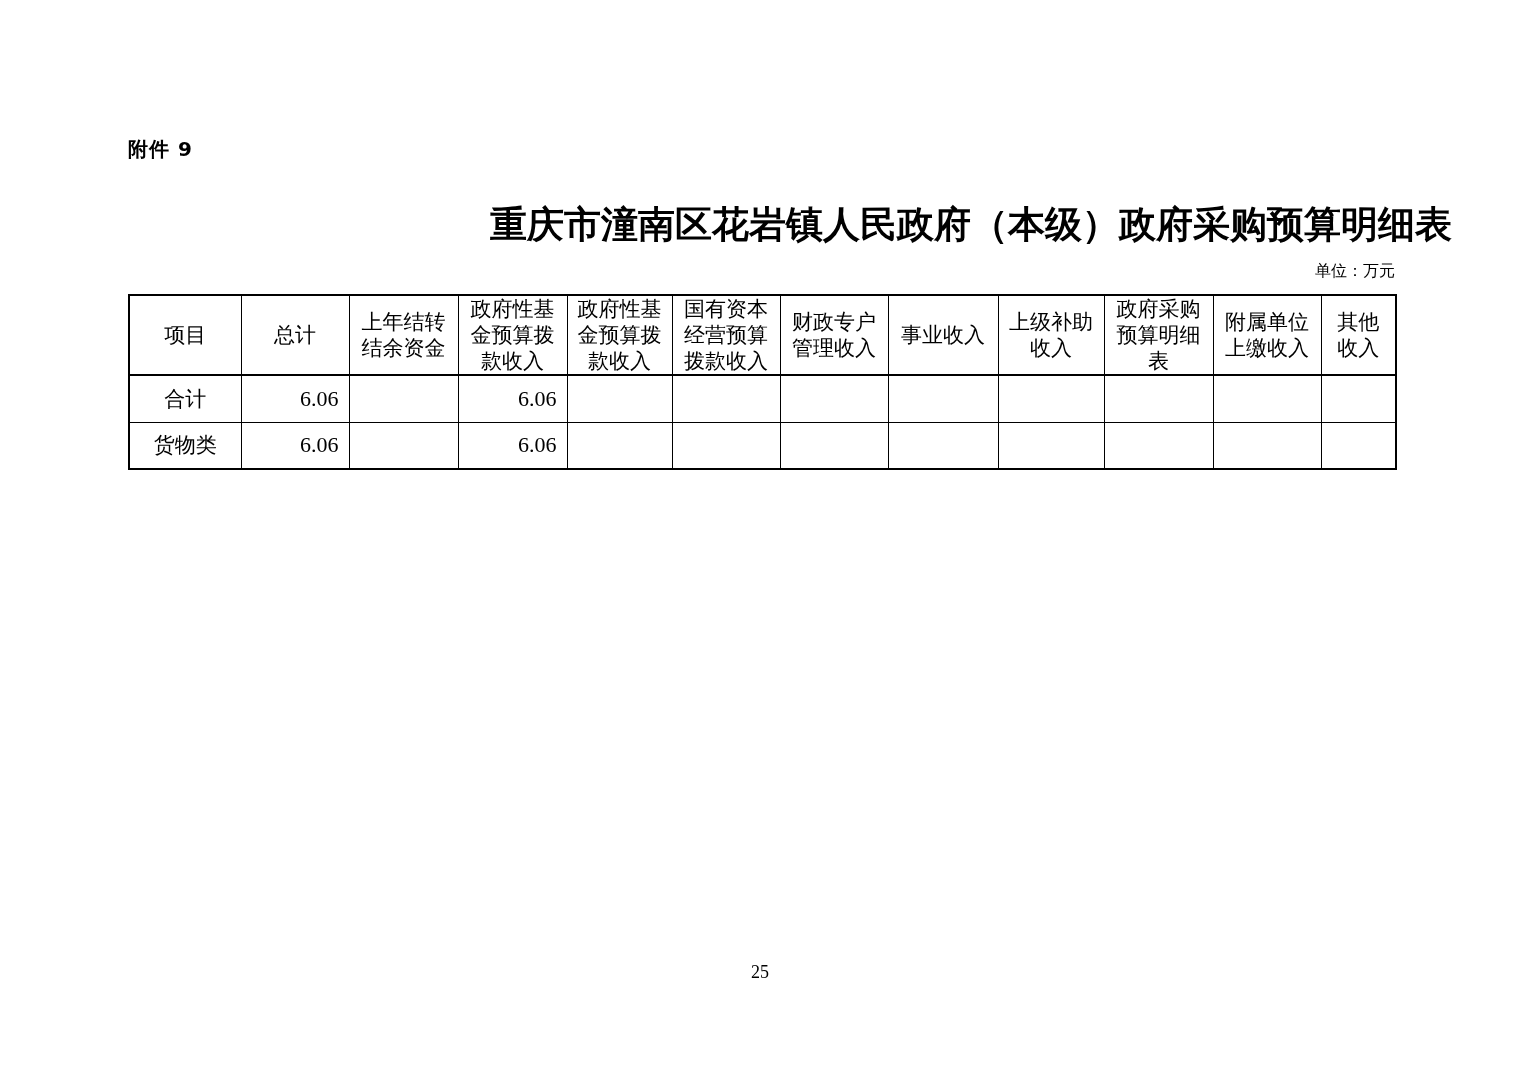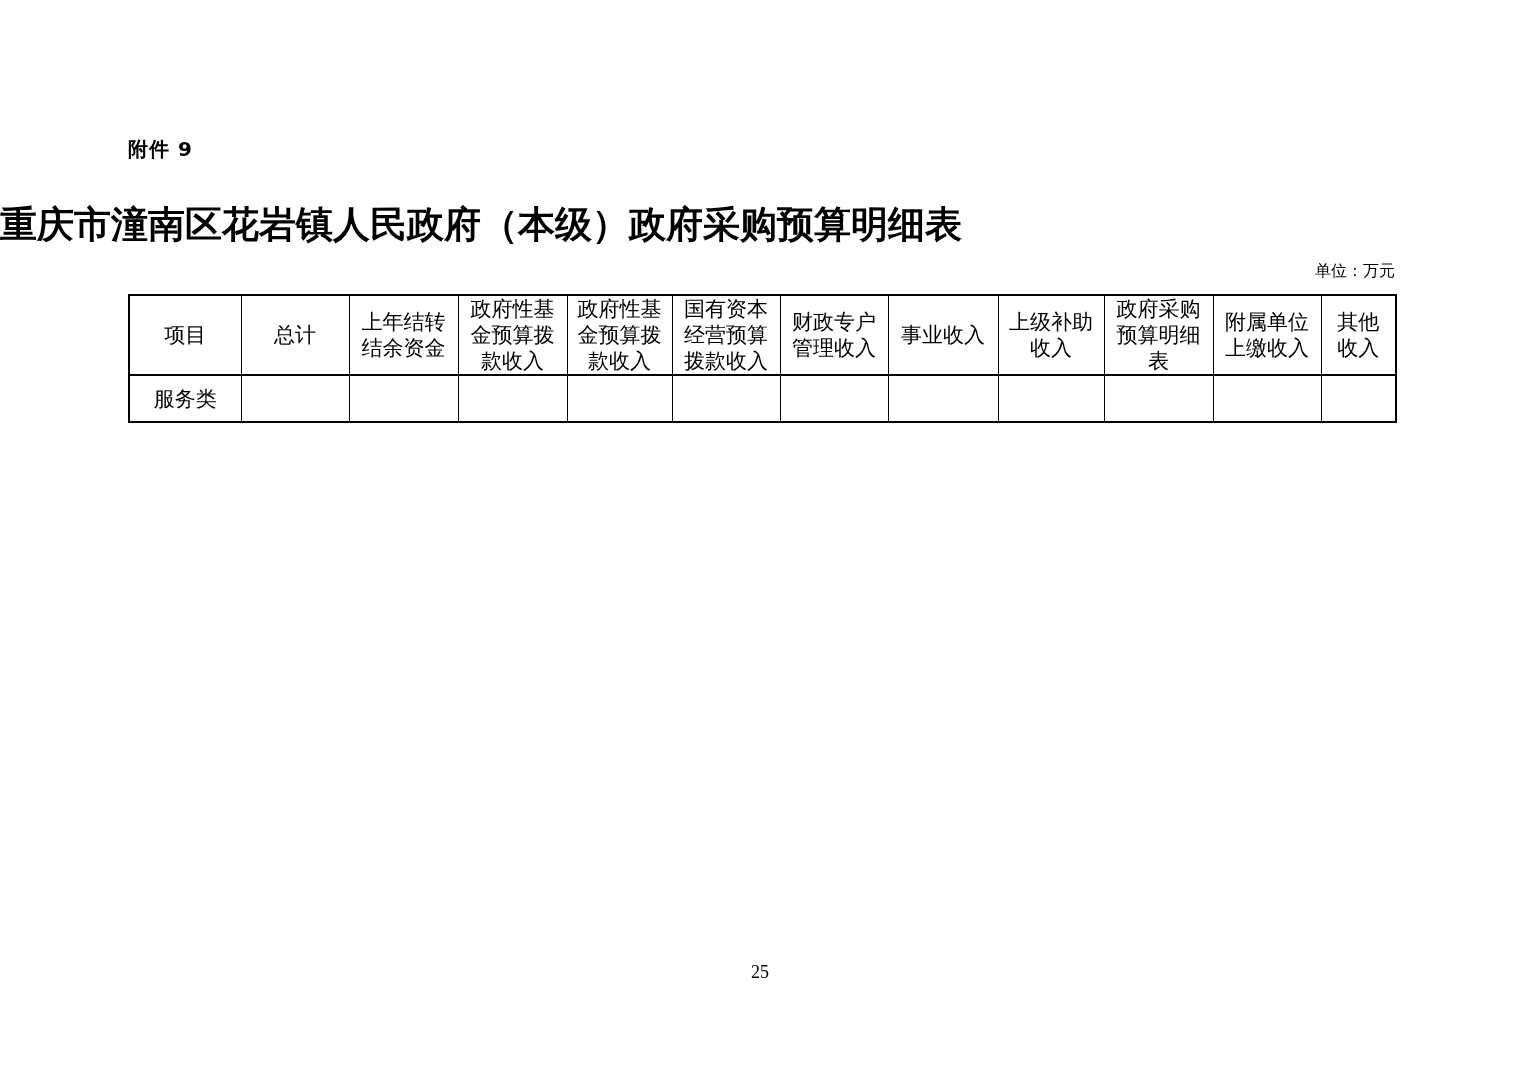--- a/index.html
+++ b/index.html
@@ -16,21 +16,21 @@
     left: 128px; top: 136px;
     font-family: "DejaVu Sans", "Liberation Sans", sans-serif;
     font-weight: bold;
     font-size: 20px;
     letter-spacing: 1px;
   }
   .doc-title {
     position: absolute;
     left: 0; top: 200px;
     width: 1452px;
-    text-align: left;
+    text-align: right;
     font-size: 37px;
     font-weight: bold;
     font-family: Liberation Sans, sans-serif;
   }
   .unit-note {
     position: absolute;
     left: 128px; top: 261px;
     width: 1267px;
     text-align: right;
     font-size: 16px;
@@ -114,24 +114,38 @@
       <th>财政专户管理收入</th>
       <th>事业收入</th>
       <th>上级补助收入</th>
       <th>政府采购预算明细表</th>
       <th>附属单位上缴收入</th>
       <th class="narrow">其他收入</th>
     </tr>
   </thead>
   <tbody>
     <tr>
-      <td class="row-label">服务类</td>
+      <td class="row-label">合计</td>
+      <td class="num">6.06</td>
+      <td class="num"></td>
+      <td class="num">6.06</td>
       <td class="num"></td>
       <td class="num"></td>
       <td class="num"></td>
+      <td class="num"></td>
+      <td class="num"></td>
+      <td class="num"></td>
+      <td class="num"></td>
+      <td class="num"></td>
+    </tr>
+    <tr>
+      <td class="row-label">货物类</td>
+      <td class="num">6.06</td>
+      <td class="num"></td>
+      <td class="num">6.06</td>
       <td class="num"></td>
       <td class="num"></td>
       <td class="num"></td>
       <td class="num"></td>
       <td class="num"></td>
       <td class="num"></td>
       <td class="num"></td>
       <td class="num"></td>
     </tr>
   </tbody>

